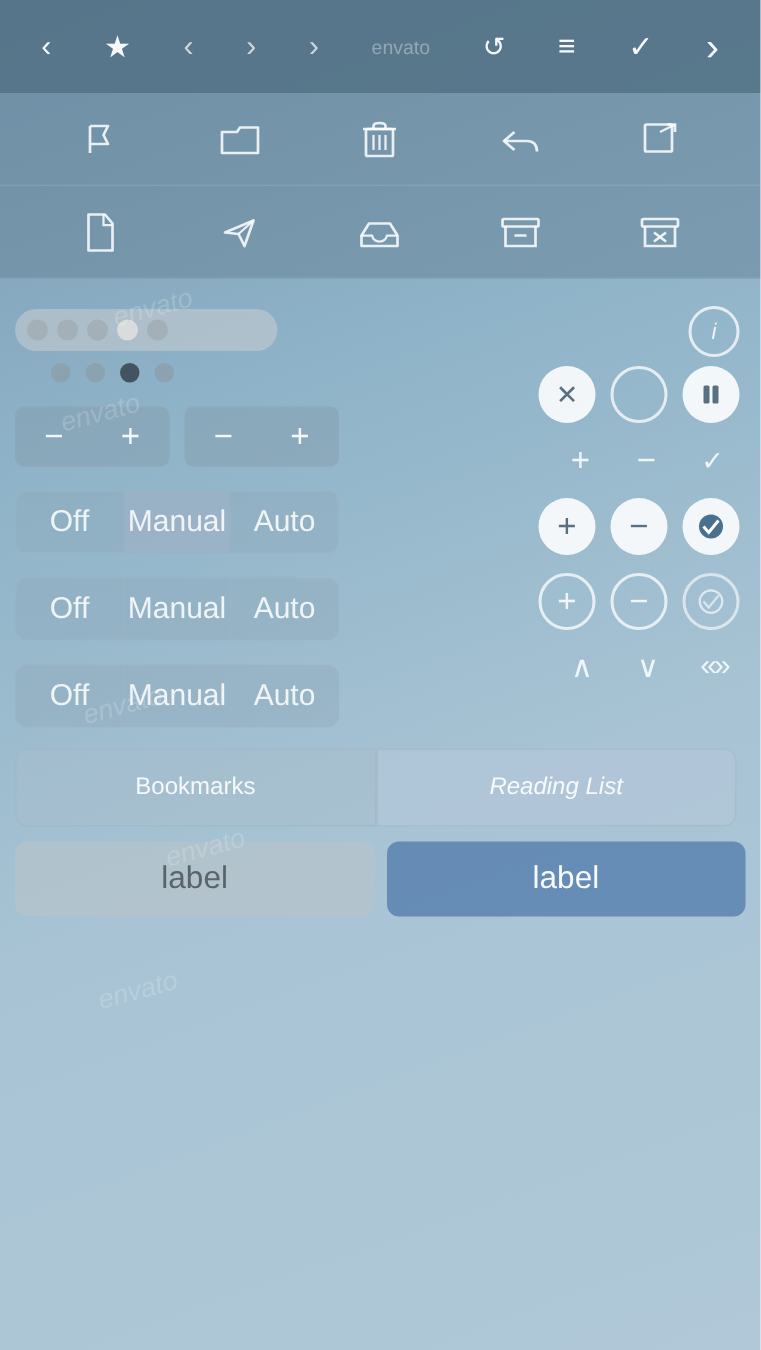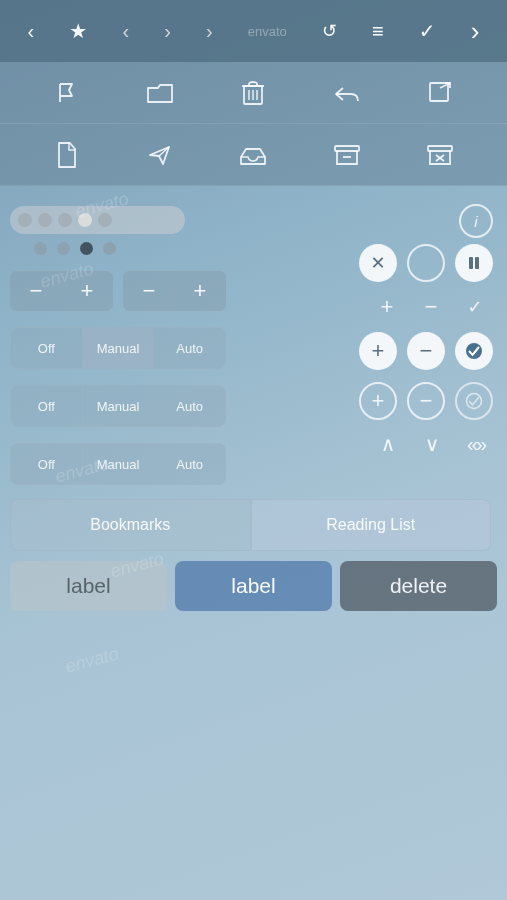--- a/index.html
+++ b/index.html
@@ -222,21 +222,21 @@
       border: 1px solid rgba(160,180,195,0.5);
       background: rgba(140,165,182,0.35);
       height: 42px;
     }
     .seg-btn {
       flex: 1;
       display: flex;
       align-items: center;
       justify-content: center;
       color: rgba(255,255,255,0.85);
-      font-size: 13px;
+      font-size: 20px;
       cursor: pointer;
       border: none;
       background: transparent;
     }
     .seg-btn.active {
       background: rgba(160,180,200,0.55);
     }
     .seg-divider {
       width: 1px;
       background: rgba(160,180,195,0.5);
@@ -259,20 +259,21 @@
       border: 1px solid rgba(160,180,195,0.5);
       color: rgba(255,255,255,0.9);
       font-size: 16px;
       cursor: pointer;
     }
     .tab-btn:first-child {
       border-radius: 8px 0 0 8px;
     }
     .tab-btn:last-child {
       border-radius: 0 8px 8px 0;
+      font-style: italic;
     }
     .tab-btn.active {
       background: rgba(180,200,218,0.65);
     }
 
     
     .bottom-row {
       display: flex;
       gap: 8px;
       margin-top: 4px;
@@ -538,21 +539,20 @@
   <div class="tab-row">
     <button class="tab-btn">Bookmarks</button>
     <button class="tab-btn active">Reading List</button>
   </div>
 </div>
 
 <div style="padding: 0 10px 10px 10px;">
   <div class="bottom-row">
     <button class="bottom-btn label-light">label</button>
     <button class="bottom-btn label-blue">label</button>
-    <button class="bottom-btn label-dark">delete</button>
   </div>
 </div>
 
 <div class="watermark" style="left:75px; top:195px; transform:rotate(-15deg);">envato</div>
 <div class="watermark" style="left:40px; top:265px; transform:rotate(-15deg);">envato</div>
 <div class="watermark" style="left:55px; top:460px; transform:rotate(-15deg);">envato</div>
 <div class="watermark" style="left:110px; top:555px; transform:rotate(-15deg);">envato</div>
 <div class="watermark" style="left:65px; top:650px; transform:rotate(-15deg);">envato</div>
 
 </body></html>

